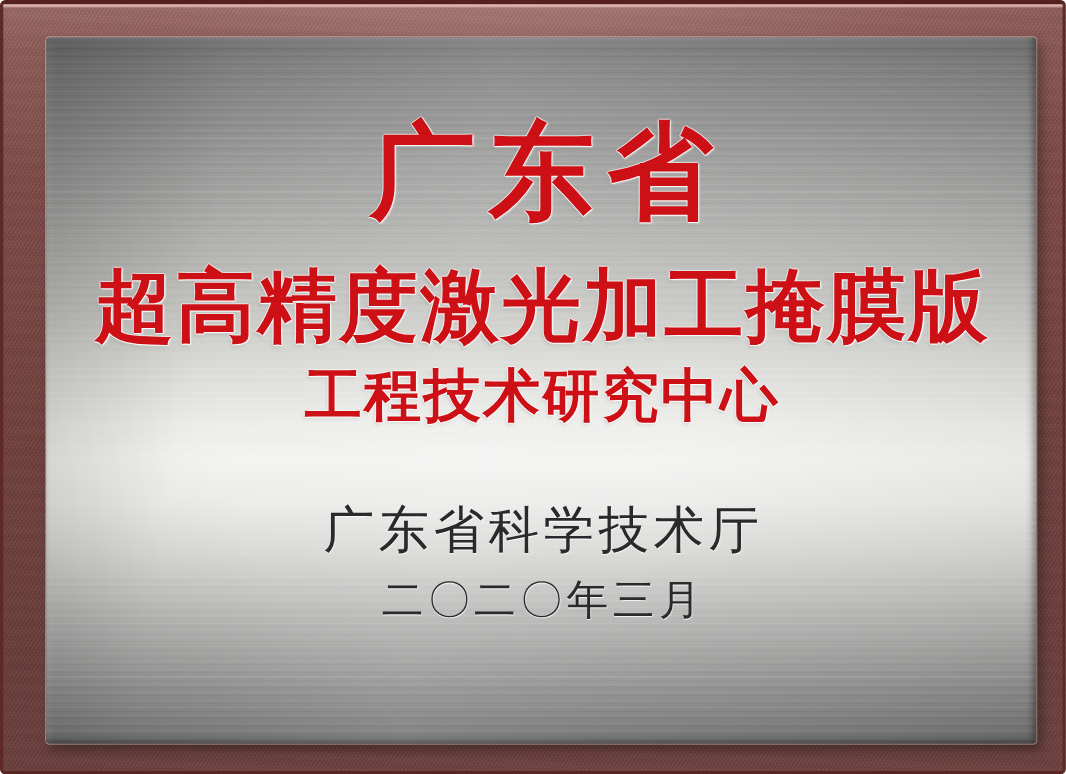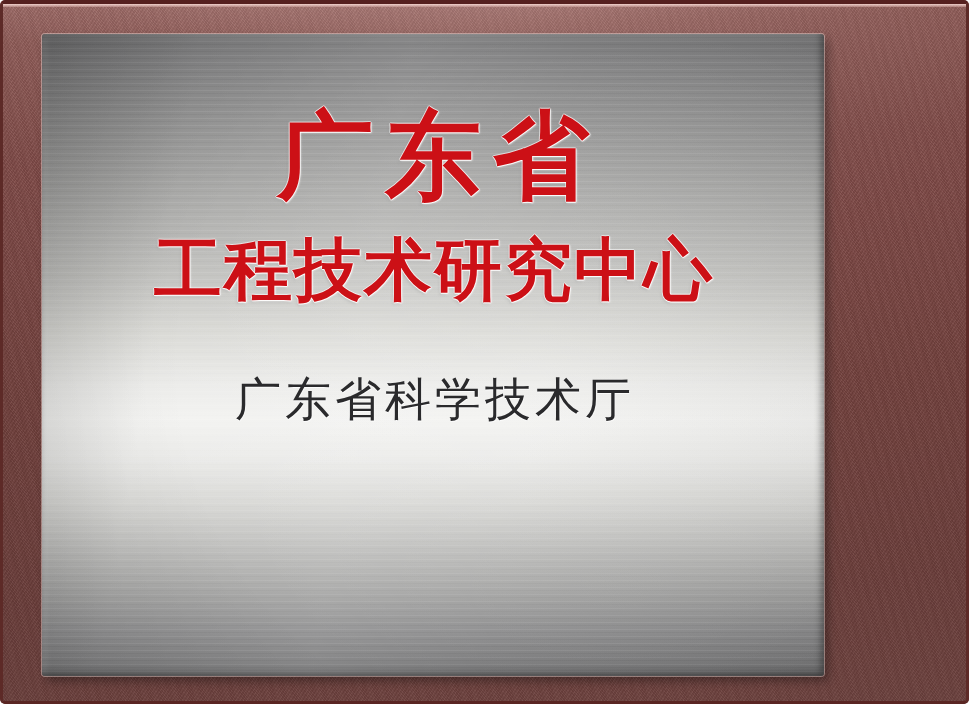--- a/index.html
+++ b/index.html
@@ -76,21 +76,21 @@
         rgba(0,0,0,0.00) 46%,
         rgba(0,0,0,0.18) 100%);
     pointer-events: none;
   }
 
   
   #metal-plate {
     position: absolute;
     left: 42px;
     top: 34px;
-    width: 782px;
+    width: 900px;
     height: 642px;
     border-radius: 3px;
     overflow: hidden;
     box-shadow:
       0 0 0 1px rgba(255,235,230,0.42),
       -3px -3px 7px rgba(0,0,0,0.42) inset,
       3px 3px 7px rgba(255,255,255,0.14) inset,
       4px 5px 10px rgba(0,0,0,0.35);
     background:
       linear-gradient(180deg,
@@ -194,22 +194,22 @@
   }
 
   #title-line-1 {
     margin-top: 38px;
     font-size: 72px;
     letter-spacing: 2px;
     text-indent: 2px;
   }
 
   #title-line-2 {
-    margin-top: 32px;
-    font-size: 68px;
+    margin-top: 20px;
+    font-size: 52px;
     letter-spacing: 2px;
     text-indent: 2px;
   }
 
   
   .black-engraved {
     color: #2a2a2c;
     font-weight: normal;
     text-shadow:
        0 1px 0 rgba(255,255,255,0.62),
@@ -241,21 +241,23 @@
 
   <div id="metal-plate">
     <div id="metal-brush"></div>
     <div id="metal-sheen"></div>
     <div id="metal-vignette"></div>
 
     <div id="plate-content">
 
       <div class="cn red-engraved" id="title-province">广东省</div>
 
+      <div class="cn red-engraved" id="title-line-1">超高精度激光加工掩膜版</div>
 
       <div class="cn red-engraved" id="title-line-2">工程技术研究中心</div>
 
       <div class="cn black-engraved" id="issuer">广东省科学技术厅</div>
 
+      <div class="cn black-engraved" id="issue-date">二〇二〇年三月</div>
 
     </div>
   </div>
 </div>
 
 </body></html>

